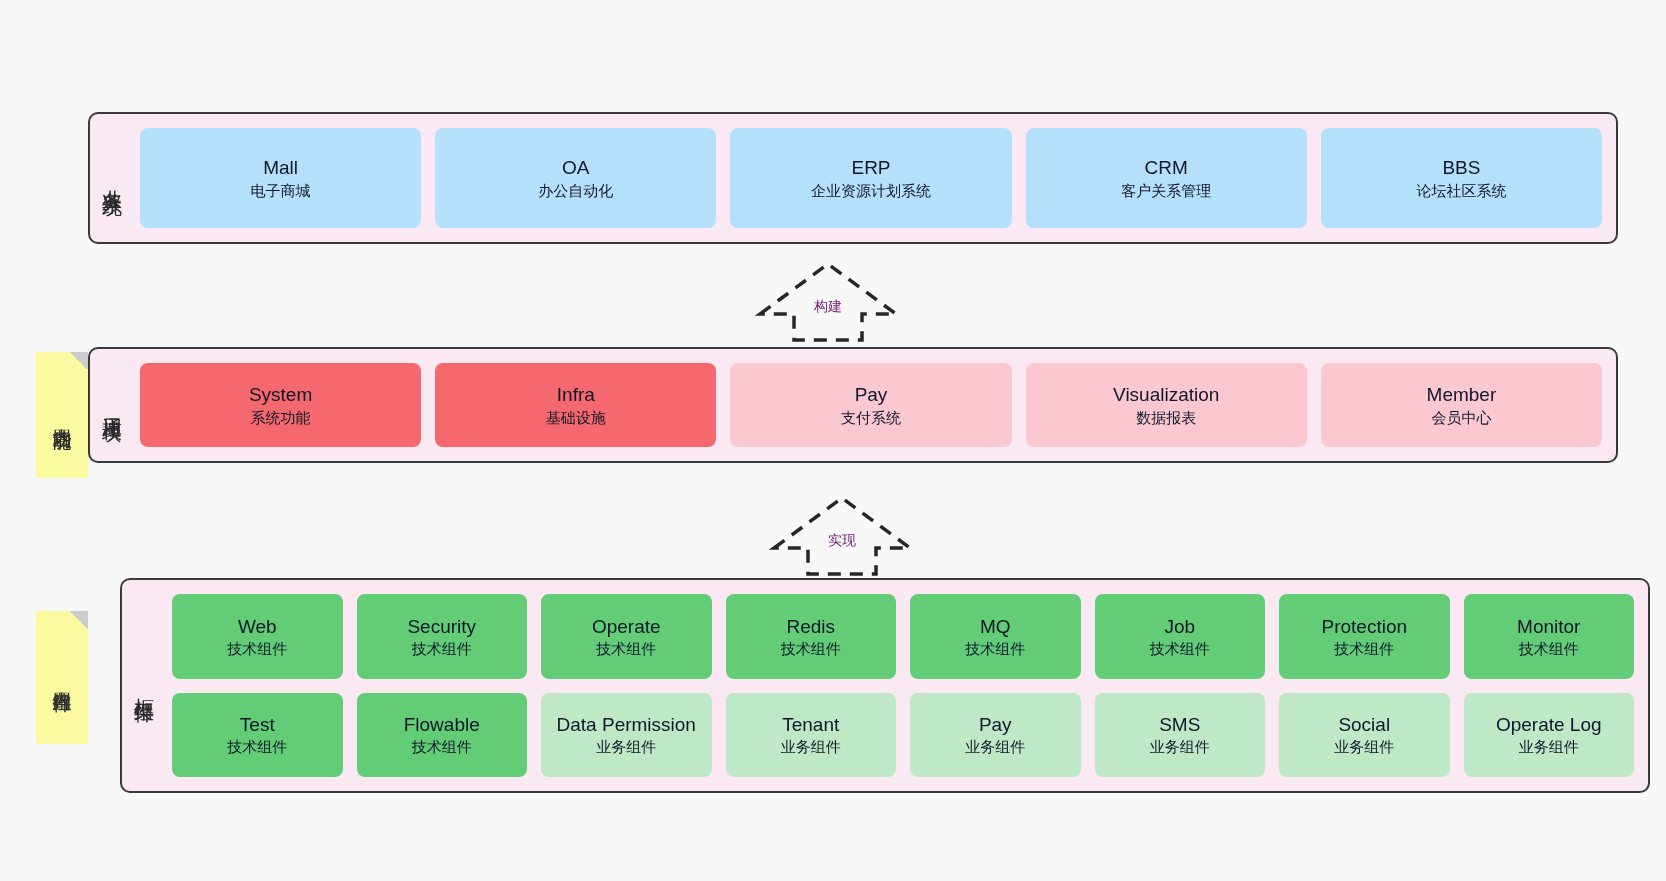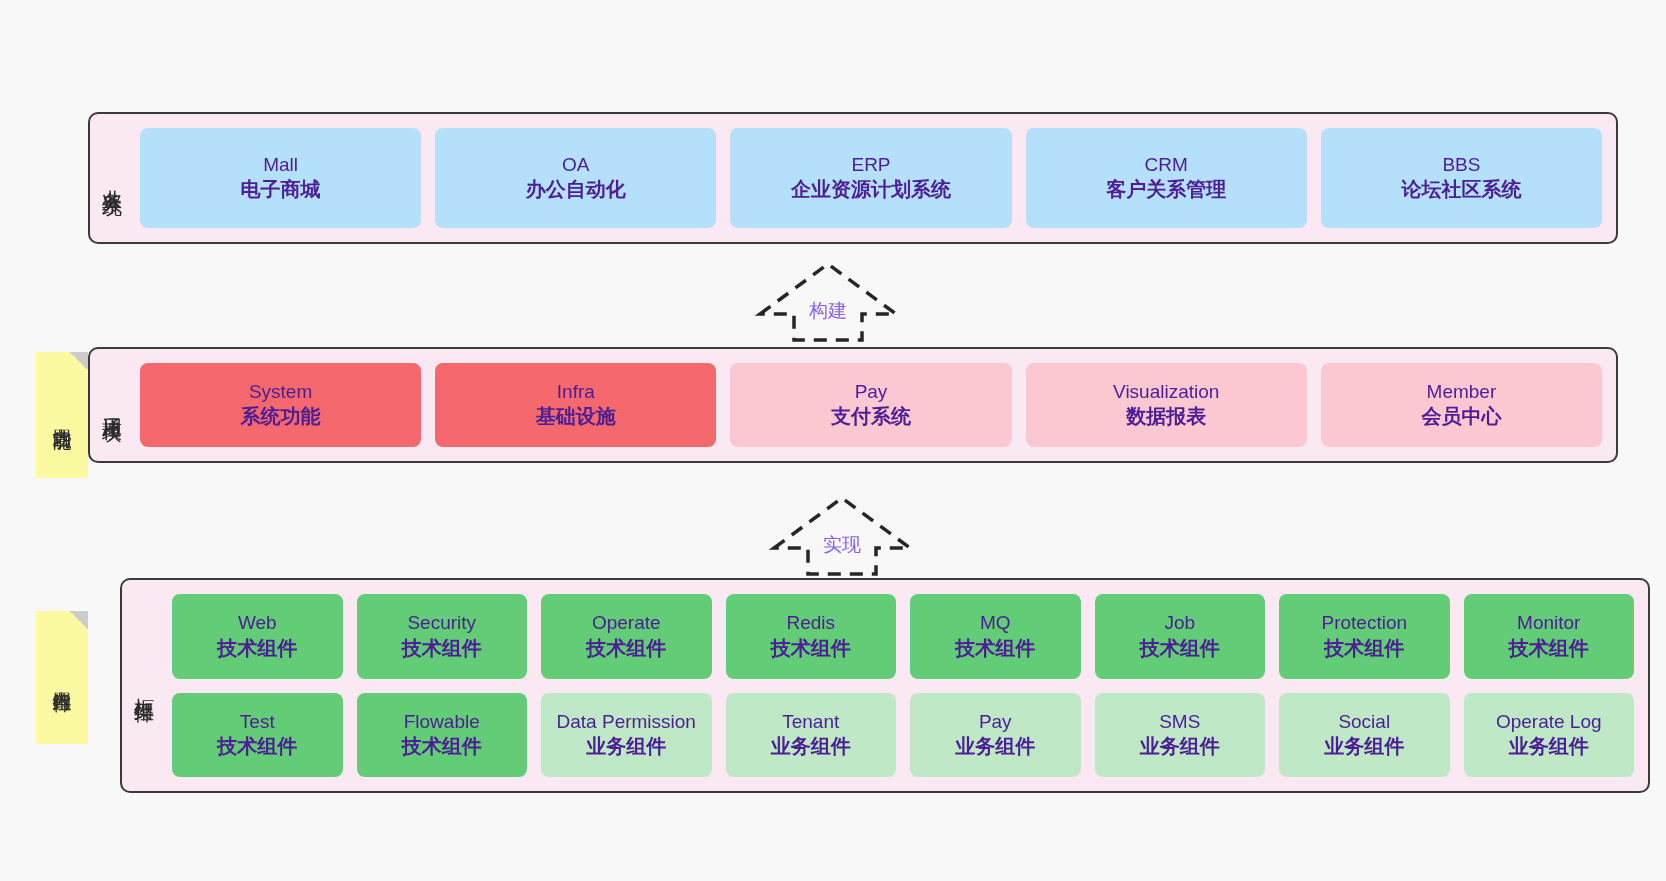--- a/index.html
+++ b/index.html
@@ -57,26 +57,26 @@
 
   
   .box {
     flex: 1 1 0;
     border-radius: 8px;
     display: flex;
     flex-direction: column;
     align-items: center;
     justify-content: center;
     text-align: center;
-    color: #4c1d95;
+    color: #0f172a;
     line-height: 1.28;
     padding: 4px 6px;
   }
   .box .en { font-size: 19px; }
-  .box .cn { font-size: 20px; font-weight: bold; }
+  .box .cn { font-size: 15px; }
 
   .box.blue       { background: #b5e0fb; }
   .box.red-strong { background: #f4686e; }
   .box.red-light  { background: #fbc8d2; }
   .box.green-strong { background: #63cc77; }
   .box.green-light  { background: #bfe8c6; }
 
   
   .sticky {
     position: absolute;
@@ -106,22 +106,22 @@
 
   
   .arrow {
     position: absolute;
     z-index: 2;
   }
   .arrow .label {
     position: absolute;
     left: 50%;
     transform: translateX(-50%);
-    font-size: 19px;
-    color: #8b5cf6;
+    font-size: 14px;
+    color: #701a75;
     background: #f8f8f8;
     padding: 0 2px;
     white-space: nowrap;
     user-select: none;
   }
 </style>
 </head>
 <body>
 
 <div id="canvas">

